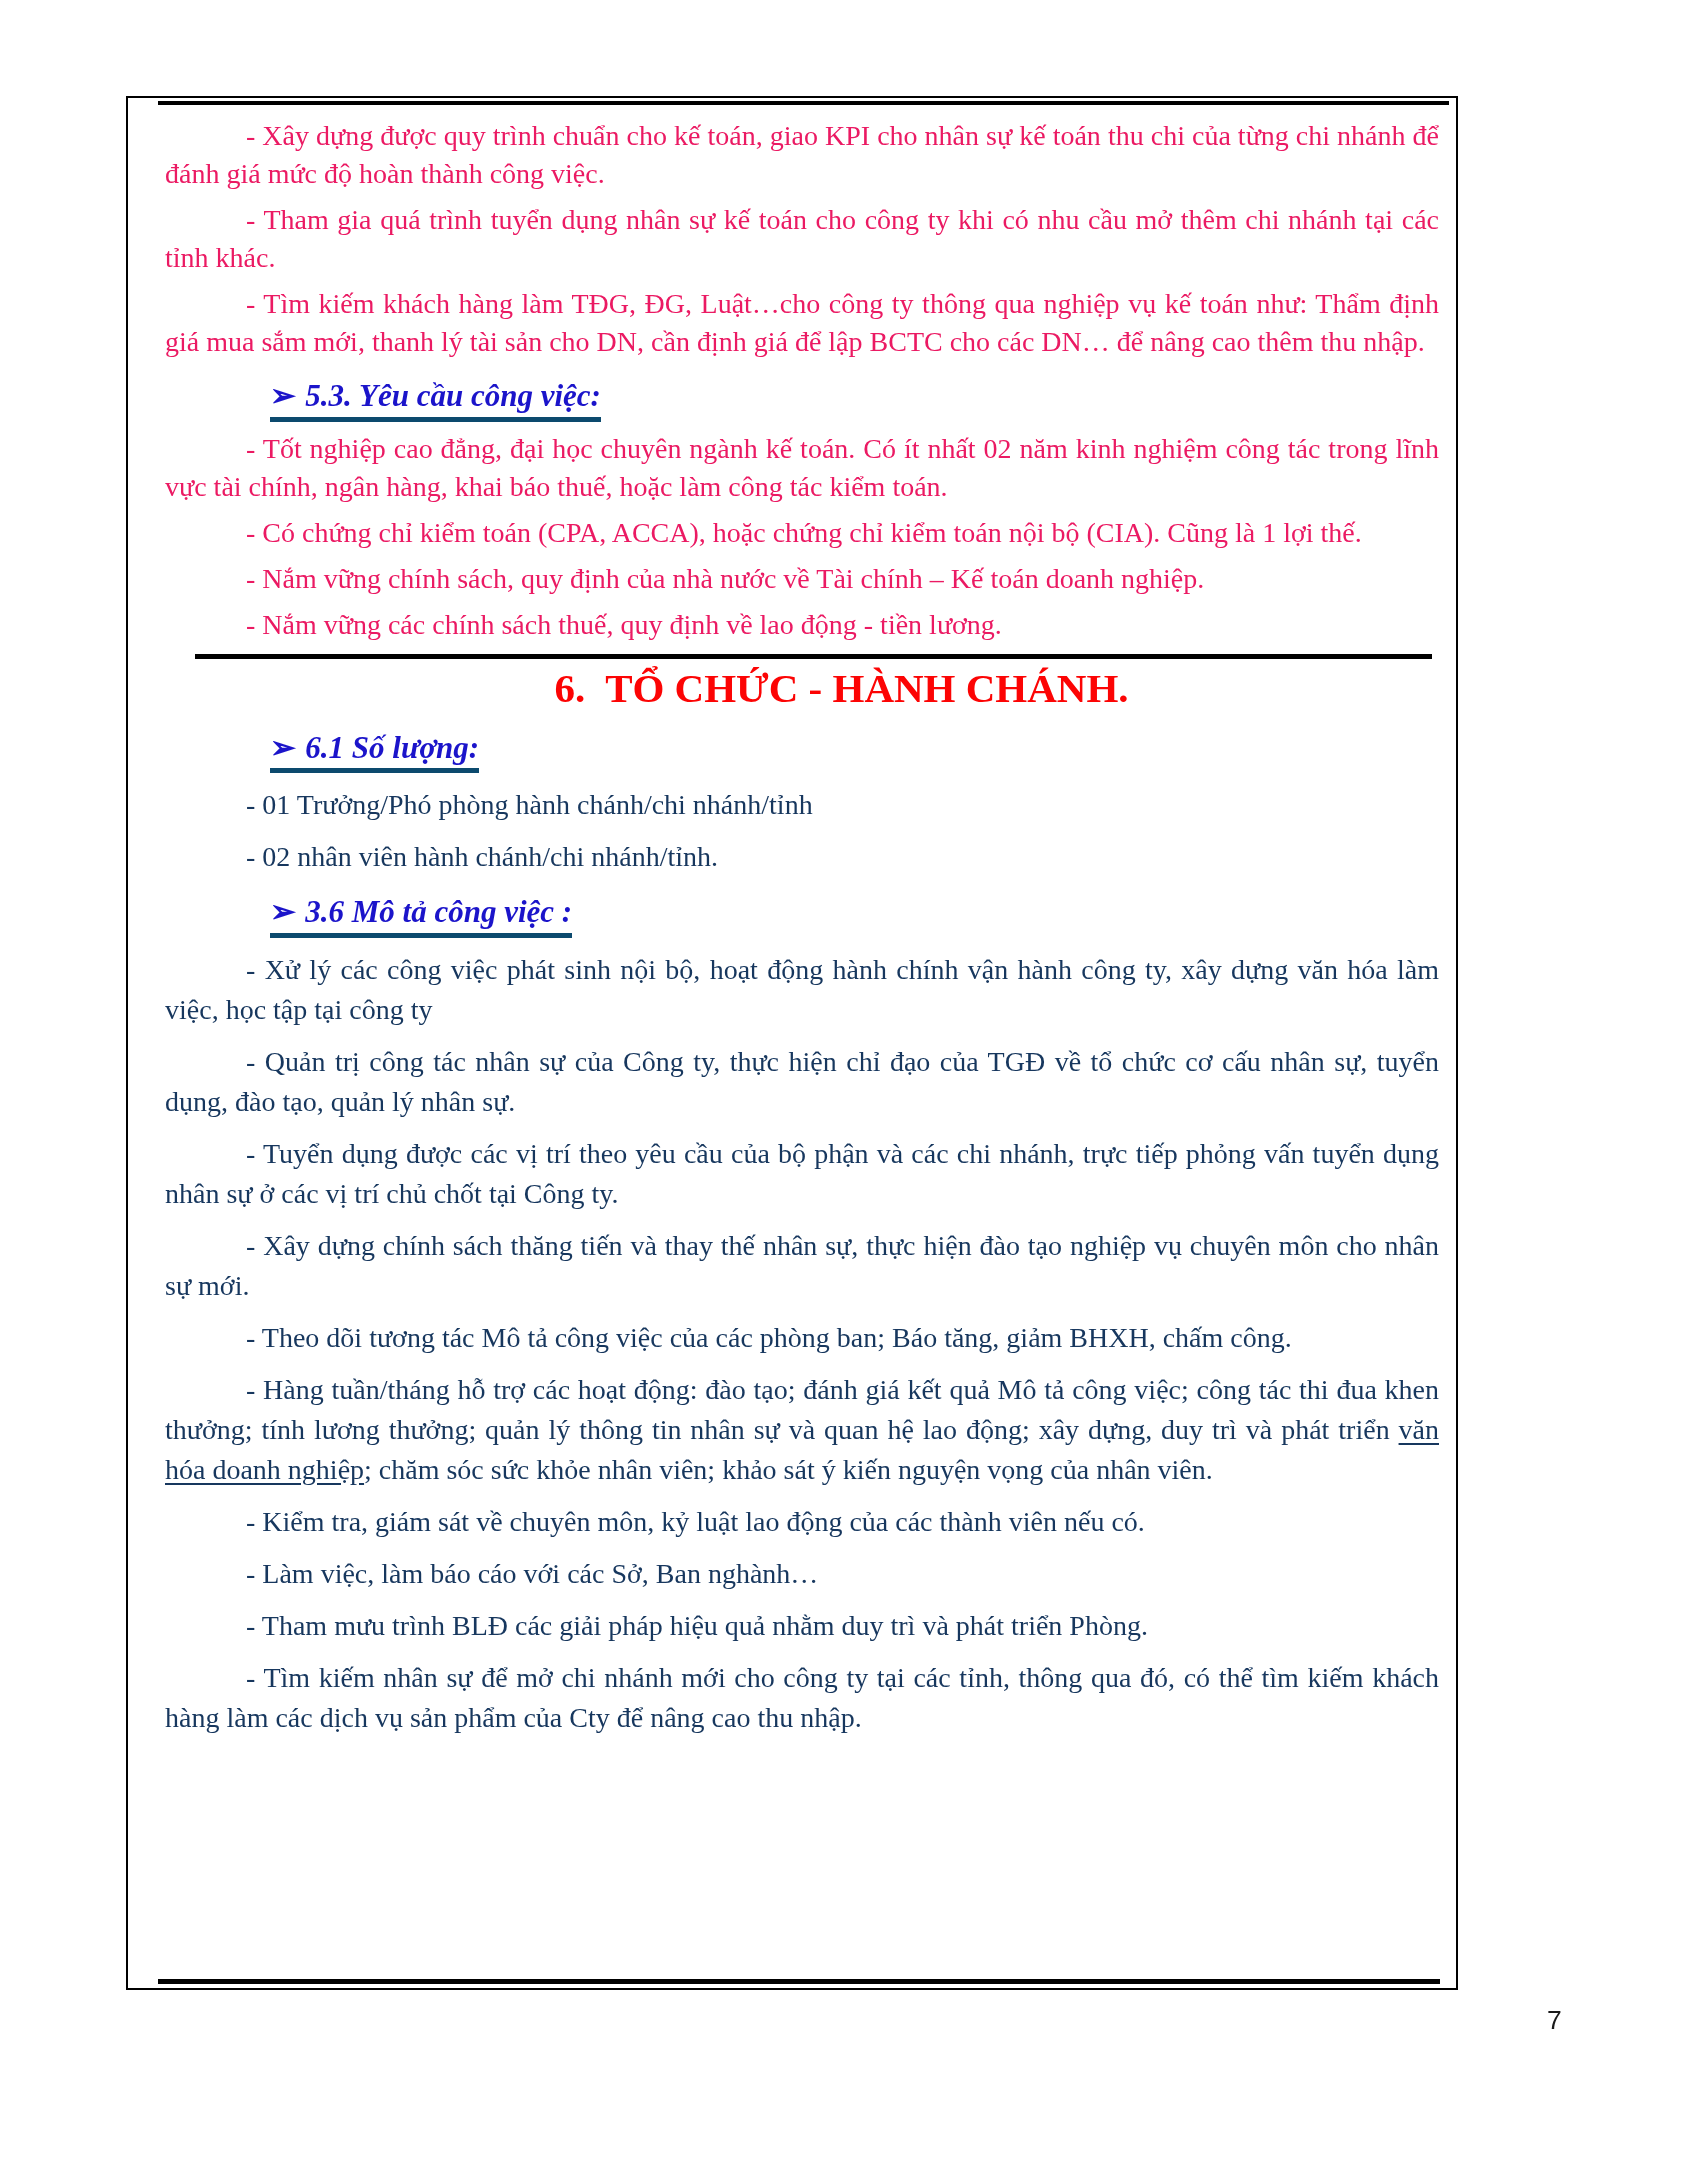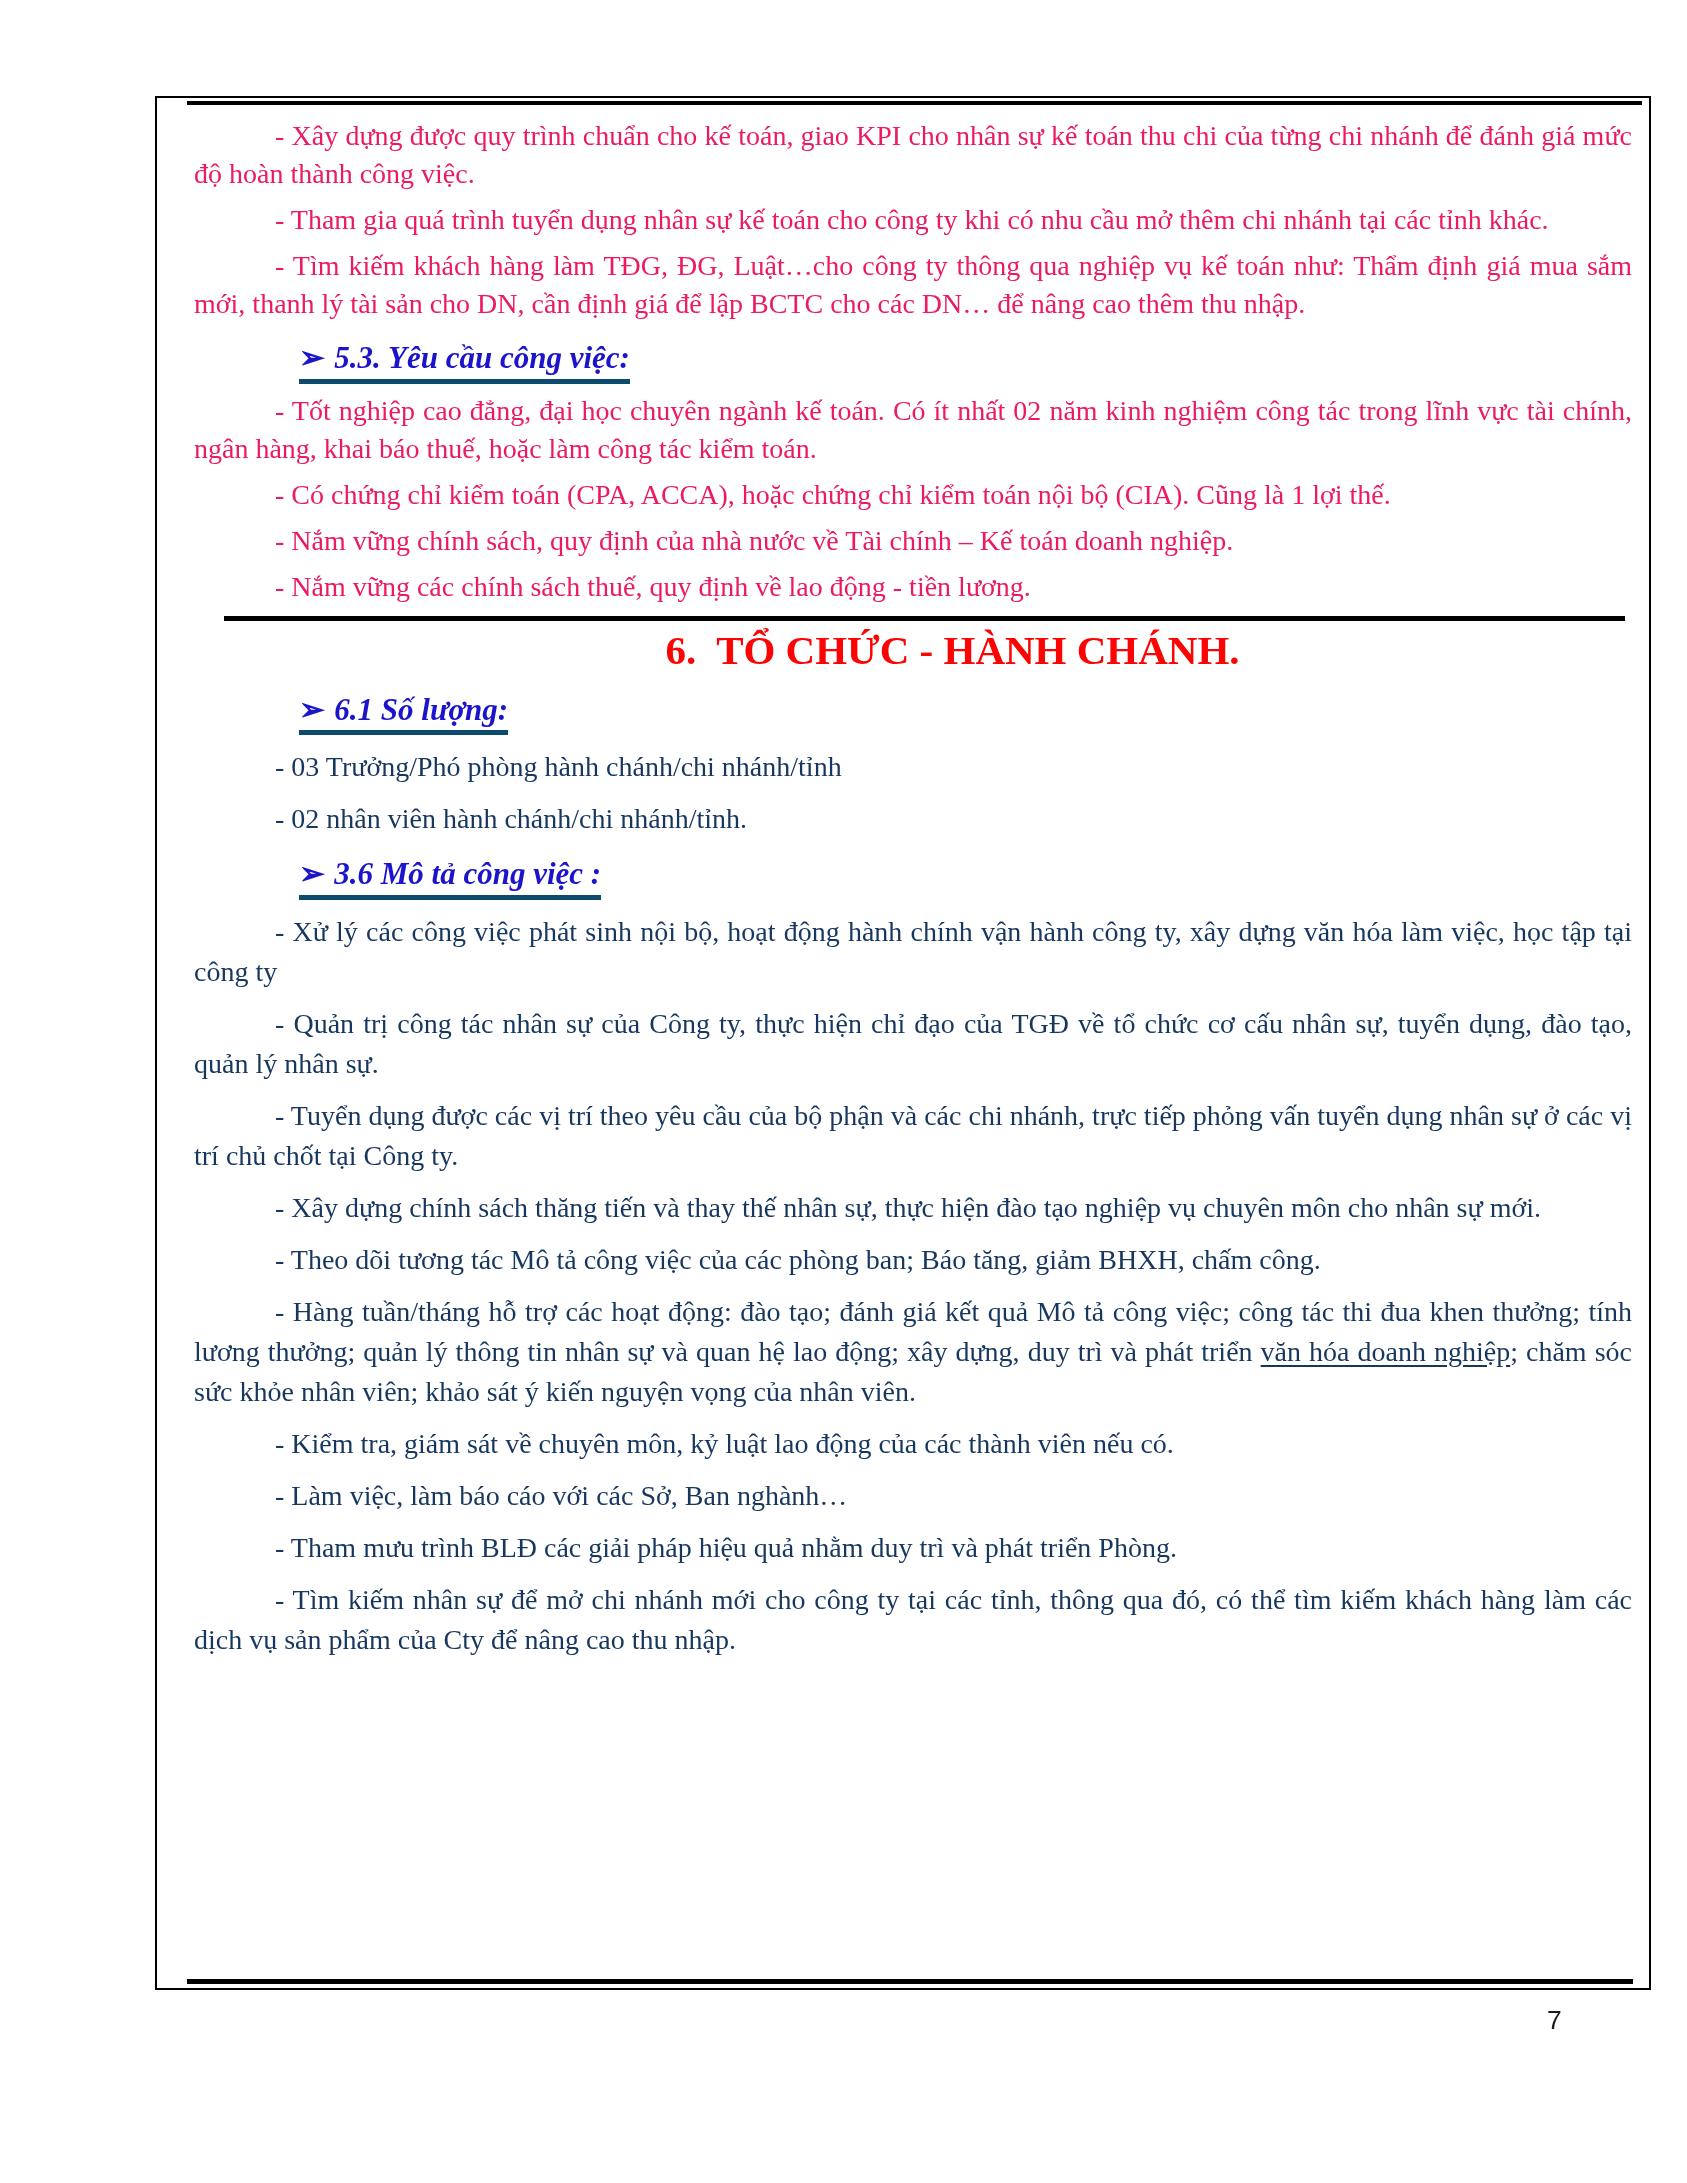--- a/index.html
+++ b/index.html
@@ -8,23 +8,23 @@
     background: #ffffff;
   }
   body {
     width: 1687px;
     height: 2183px;
     position: relative;
     font-family: "Liberation Serif", "DejaVu Serif", serif;
   }
   .doc-box {
     position: absolute;
-    left: 155px;
+    left: 126px;
     top: 96px;
-    width: 1496px;
+    width: 1332px;
     height: 1894px;
     border: 2.6px solid #000000;
     box-sizing: border-box;
   }
   .hline {
     height: 4.6px;
     background: #000000;
     margin-left: 30px;
     margin-right: 6.6px;
   }
@@ -119,21 +119,21 @@
 
     <div class="navy-sec">
       <div class="red-heading">
         <span class="sec-num">6.</span><span>TỔ CHỨC - HÀNH CHÁNH.</span>
       </div>
 
       <div class="blue-heading">
         <span class="hu"><span class="bullet">➢</span><span>6.1 Số lượng:</span></span>
       </div>
 
-      <p class="body navy">- 03 Trưởng/Phó phòng hành chánh/chi nhánh/tỉnh</p>
+      <p class="body navy">- 01 Trưởng/Phó phòng hành chánh/chi nhánh/tỉnh</p>
       <p class="body navy">- 02 nhân viên hành chánh/chi nhánh/tỉnh.</p>
 
       <div class="blue-heading">
         <span class="hu"><span class="bullet">➢</span><span>3.6 Mô tả công việc :</span></span>
       </div>
 
       <p class="body navy">- Xử lý các công việc phát sinh nội bộ, hoạt động hành chính vận hành công ty, xây dựng văn hóa làm việc, học tập tại công ty</p>
       <p class="body navy">- Quản trị công tác nhân sự của Công ty, thực hiện chỉ đạo của TGĐ về tổ chức cơ cấu nhân sự, tuyển dụng, đào tạo, quản lý nhân sự.</p>
       <p class="body navy">- Tuyển dụng được các vị trí theo yêu cầu của bộ phận và các chi nhánh, trực tiếp phỏng vấn tuyển dụng nhân sự ở các vị trí chủ chốt tại Công ty.</p>
       <p class="body navy">- Xây dựng chính sách thăng tiến và thay thế nhân sự, thực hiện đào tạo nghiệp vụ chuyên môn cho nhân sự mới.</p>

